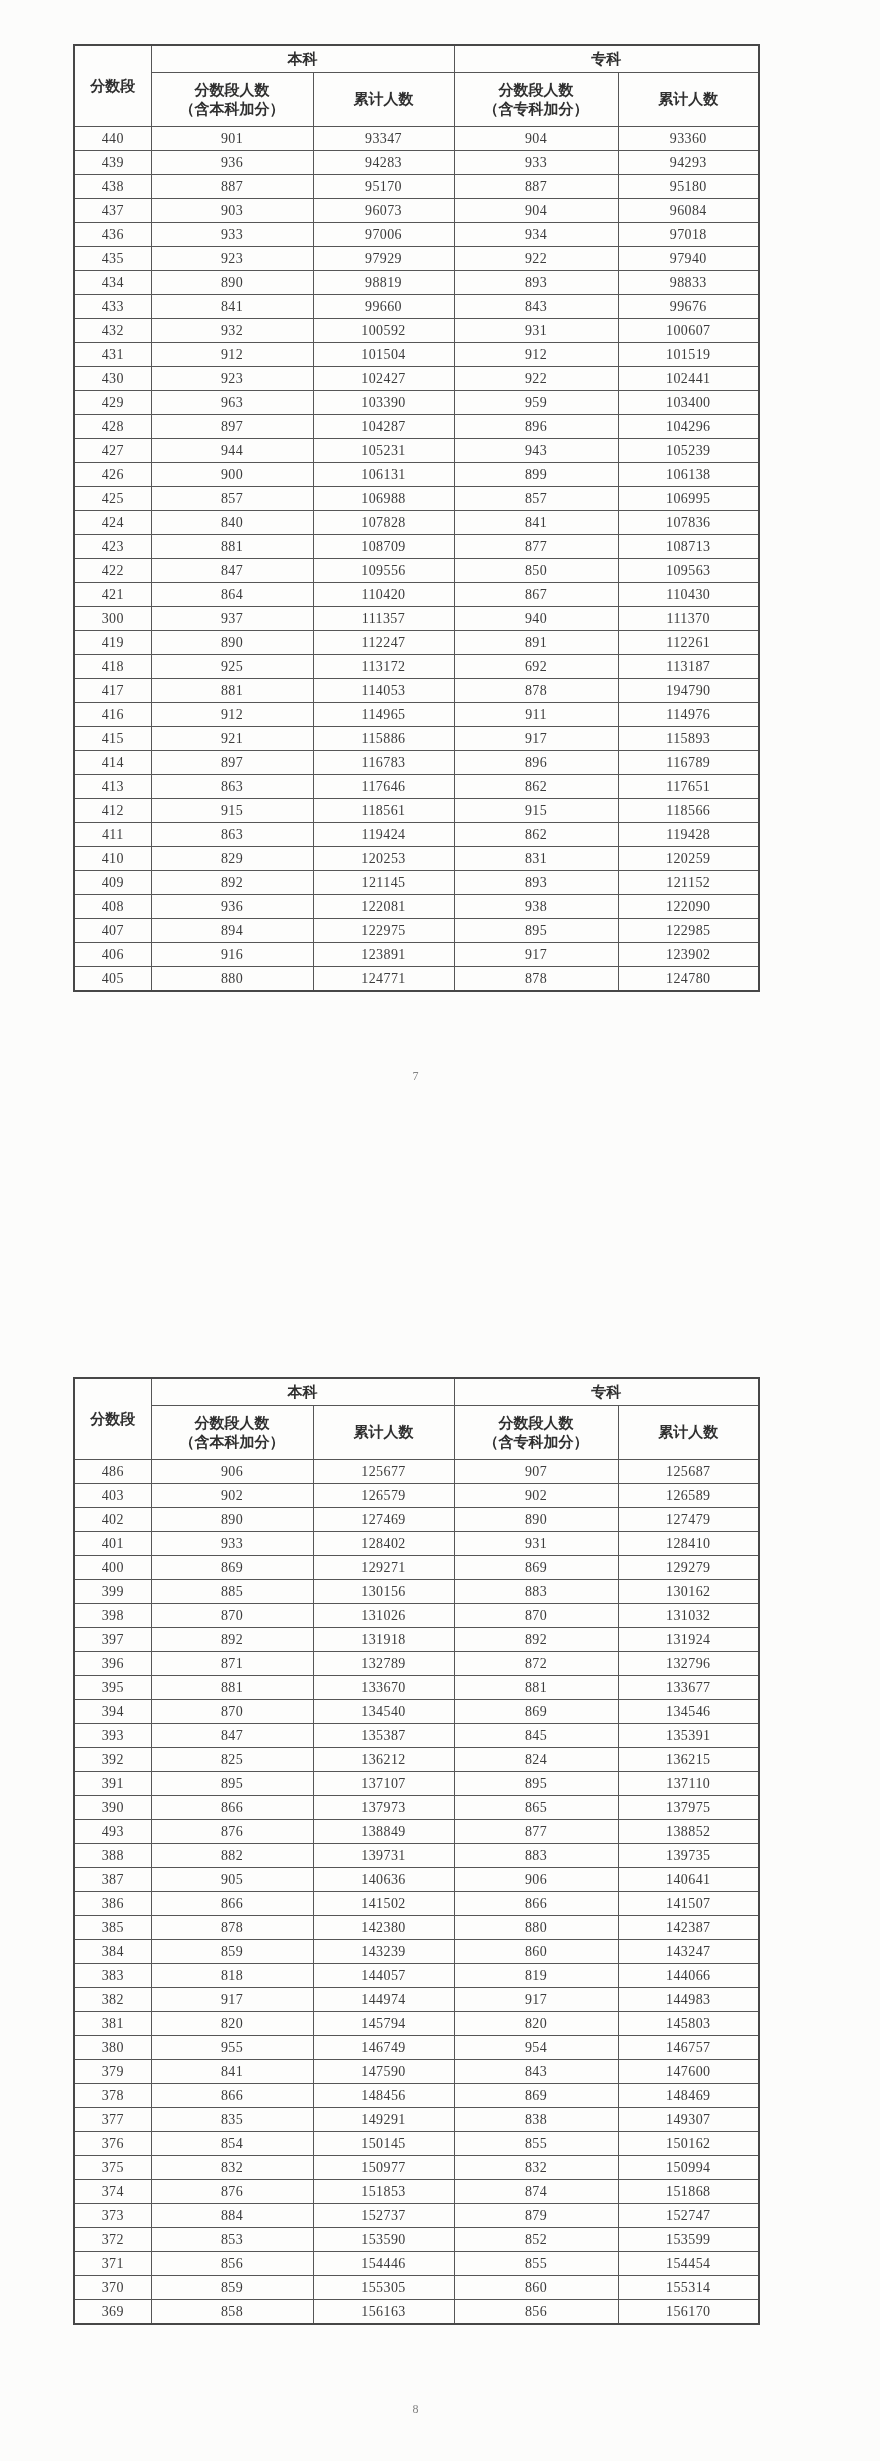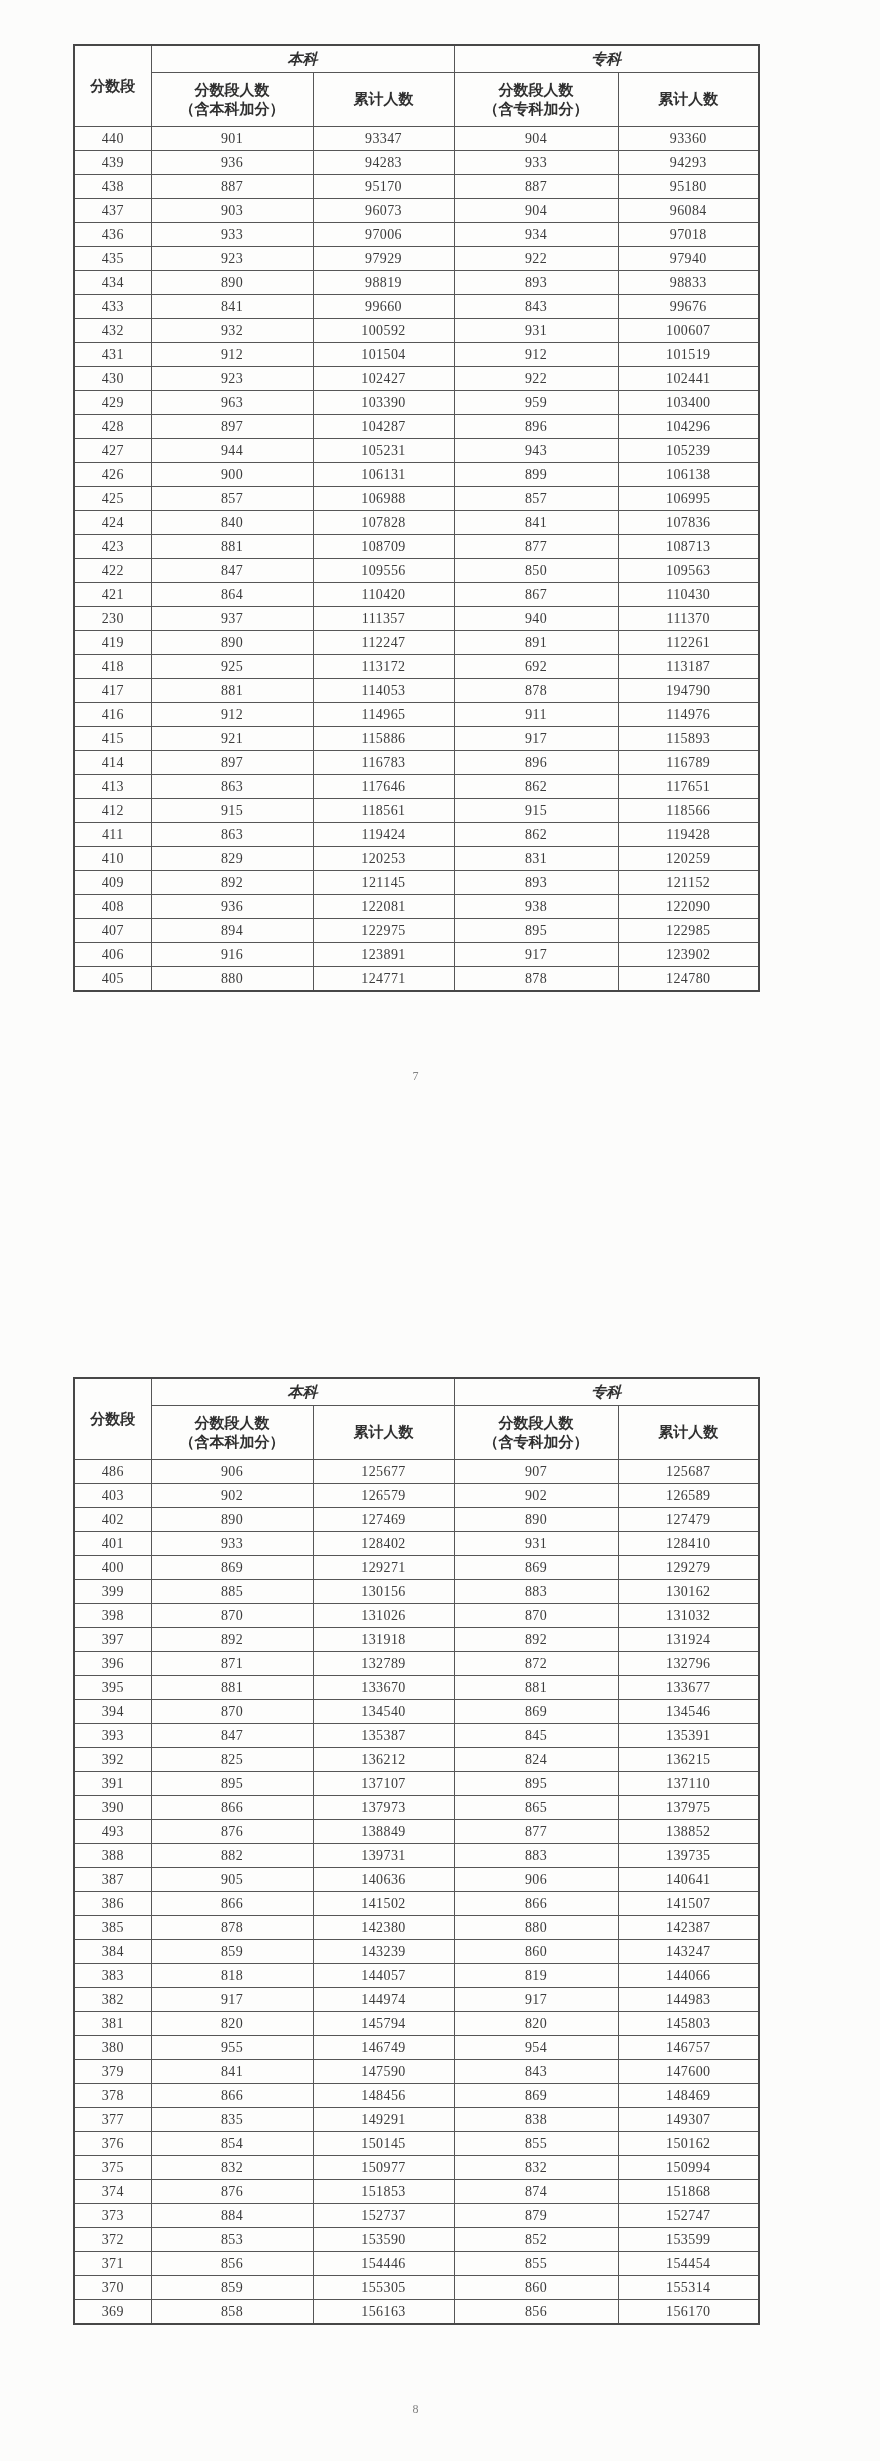--- a/index.html
+++ b/index.html
@@ -32,21 +32,21 @@
     border: 1px solid #565656;
     text-align: center;
     vertical-align: middle;
     padding: 0;
   }
   .score-table th {
     font-weight: bold;
     color: #2f2f2f;
     font-size: 15px;
   }
-  .th-group { height: 26px; font-style: italic; }
+  .th-group { height: 26px; }
   .th-sub { height: 53px; line-height: 19px; font-size: 14px; }
   .th-score { font-size: 15px; margin-left: 28px; }
   .th-sub .line { display: block; }
 
   .score-table td {
     height: 23px;
     font-size: 14px;
     color: #3c3c3c;
     letter-spacing: 0.4px;
   }
@@ -229,21 +229,21 @@
           <td>109563</td>
         </tr>
         <tr>
           <td>421</td>
           <td>864</td>
           <td>110420</td>
           <td>867</td>
           <td>110430</td>
         </tr>
         <tr>
-          <td>230</td>
+          <td>300</td>
           <td>937</td>
           <td>111357</td>
           <td>940</td>
           <td>111370</td>
         </tr>
         <tr>
           <td>419</td>
           <td>890</td>
           <td>112247</td>
           <td>891</td>

